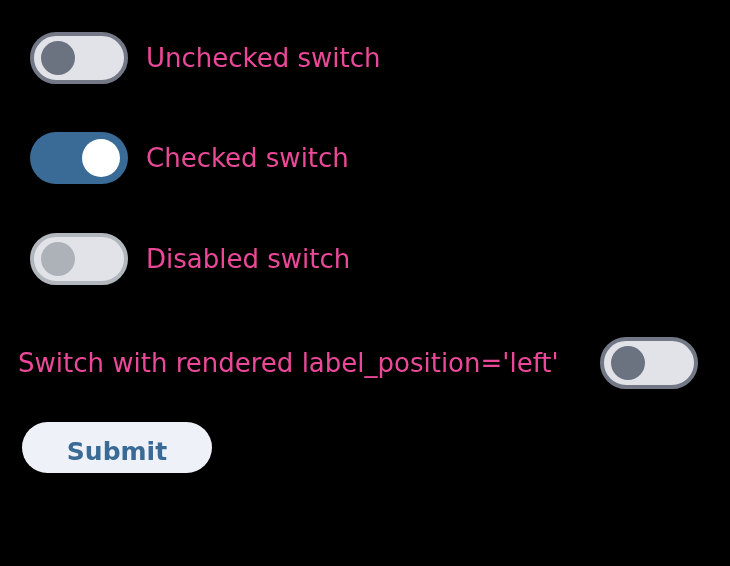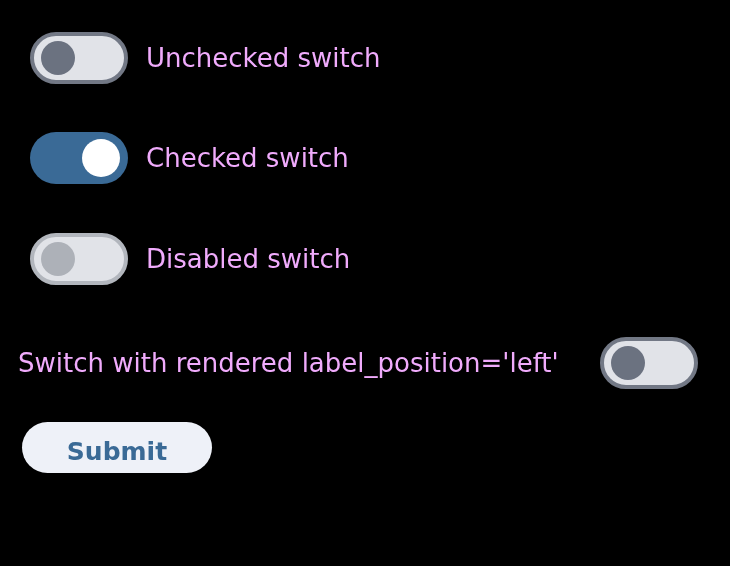--- a/index.html
+++ b/index.html
@@ -86,21 +86,21 @@
     top: 50%;
     transform: translateY(-50%);
     width: 34px;
     height: 34px;
     border-radius: 50%;
     background: #adb1b8;
   }
 
   
   .switch-label {
-    color: #f0abfc;
+    color: #ec4899;
     font-size: 26px;
     line-height: 1;
     white-space: nowrap;
   }
 
   .label-right .switch-label { margin-left: 18px; }
 
   .row-label-left {
     position: absolute;
     left: 18px;

